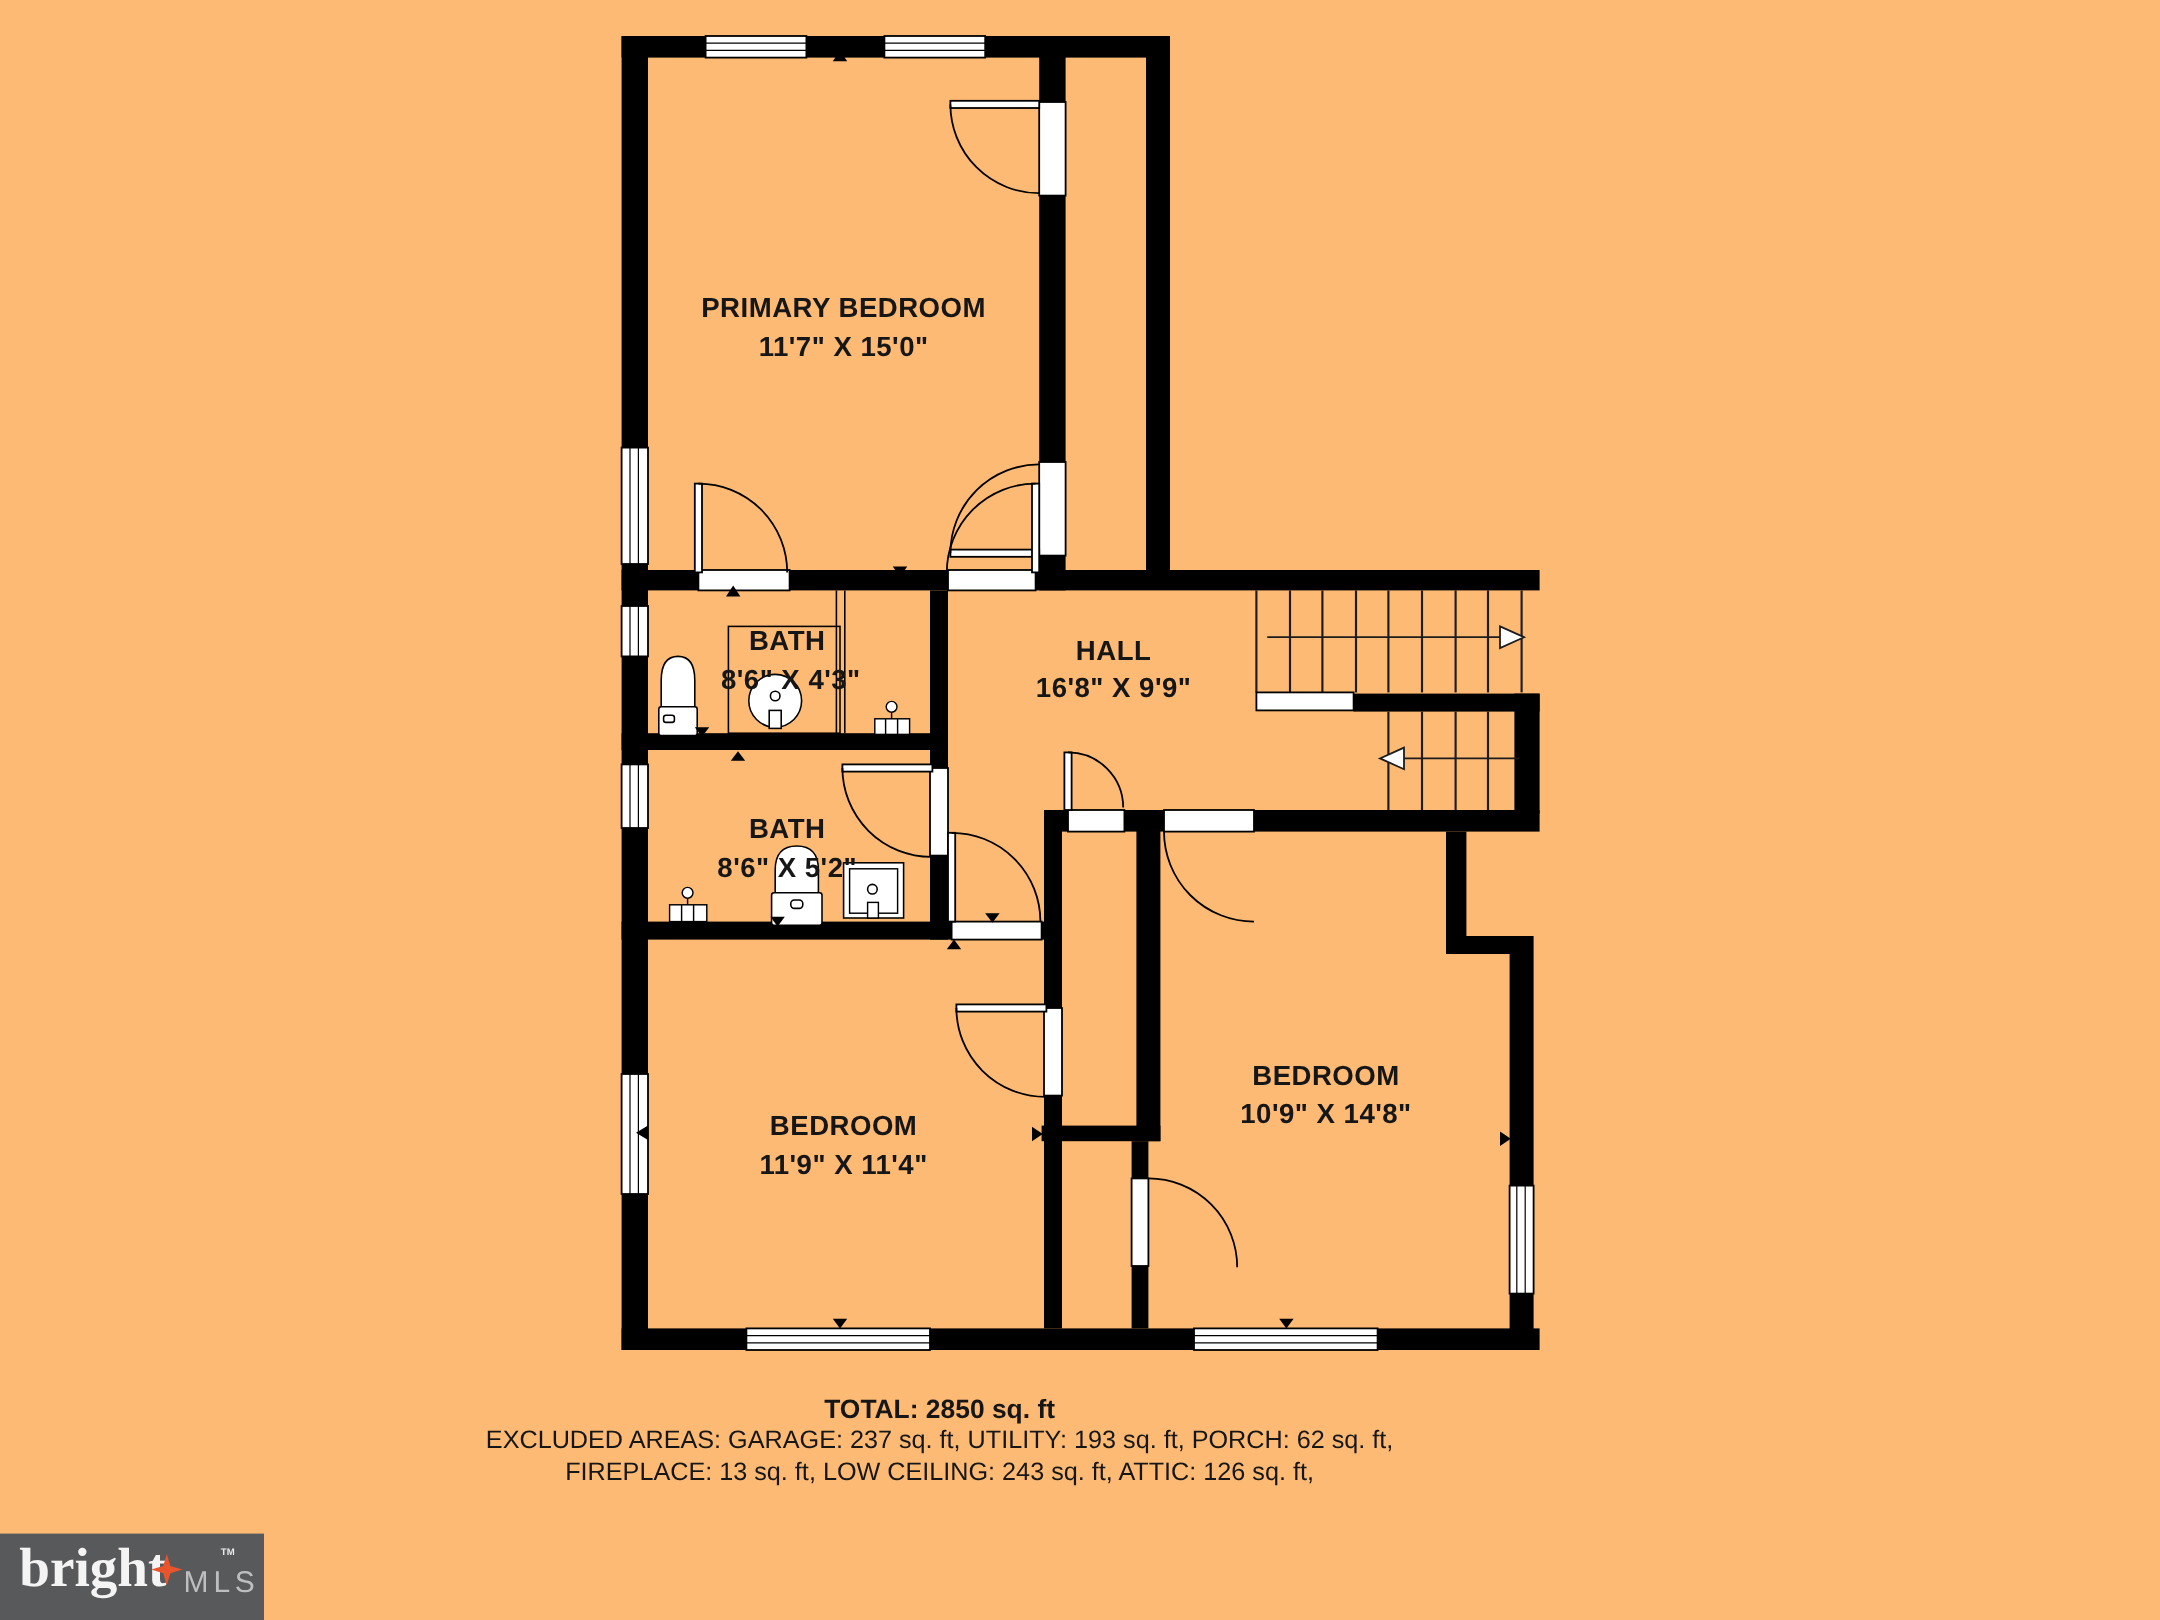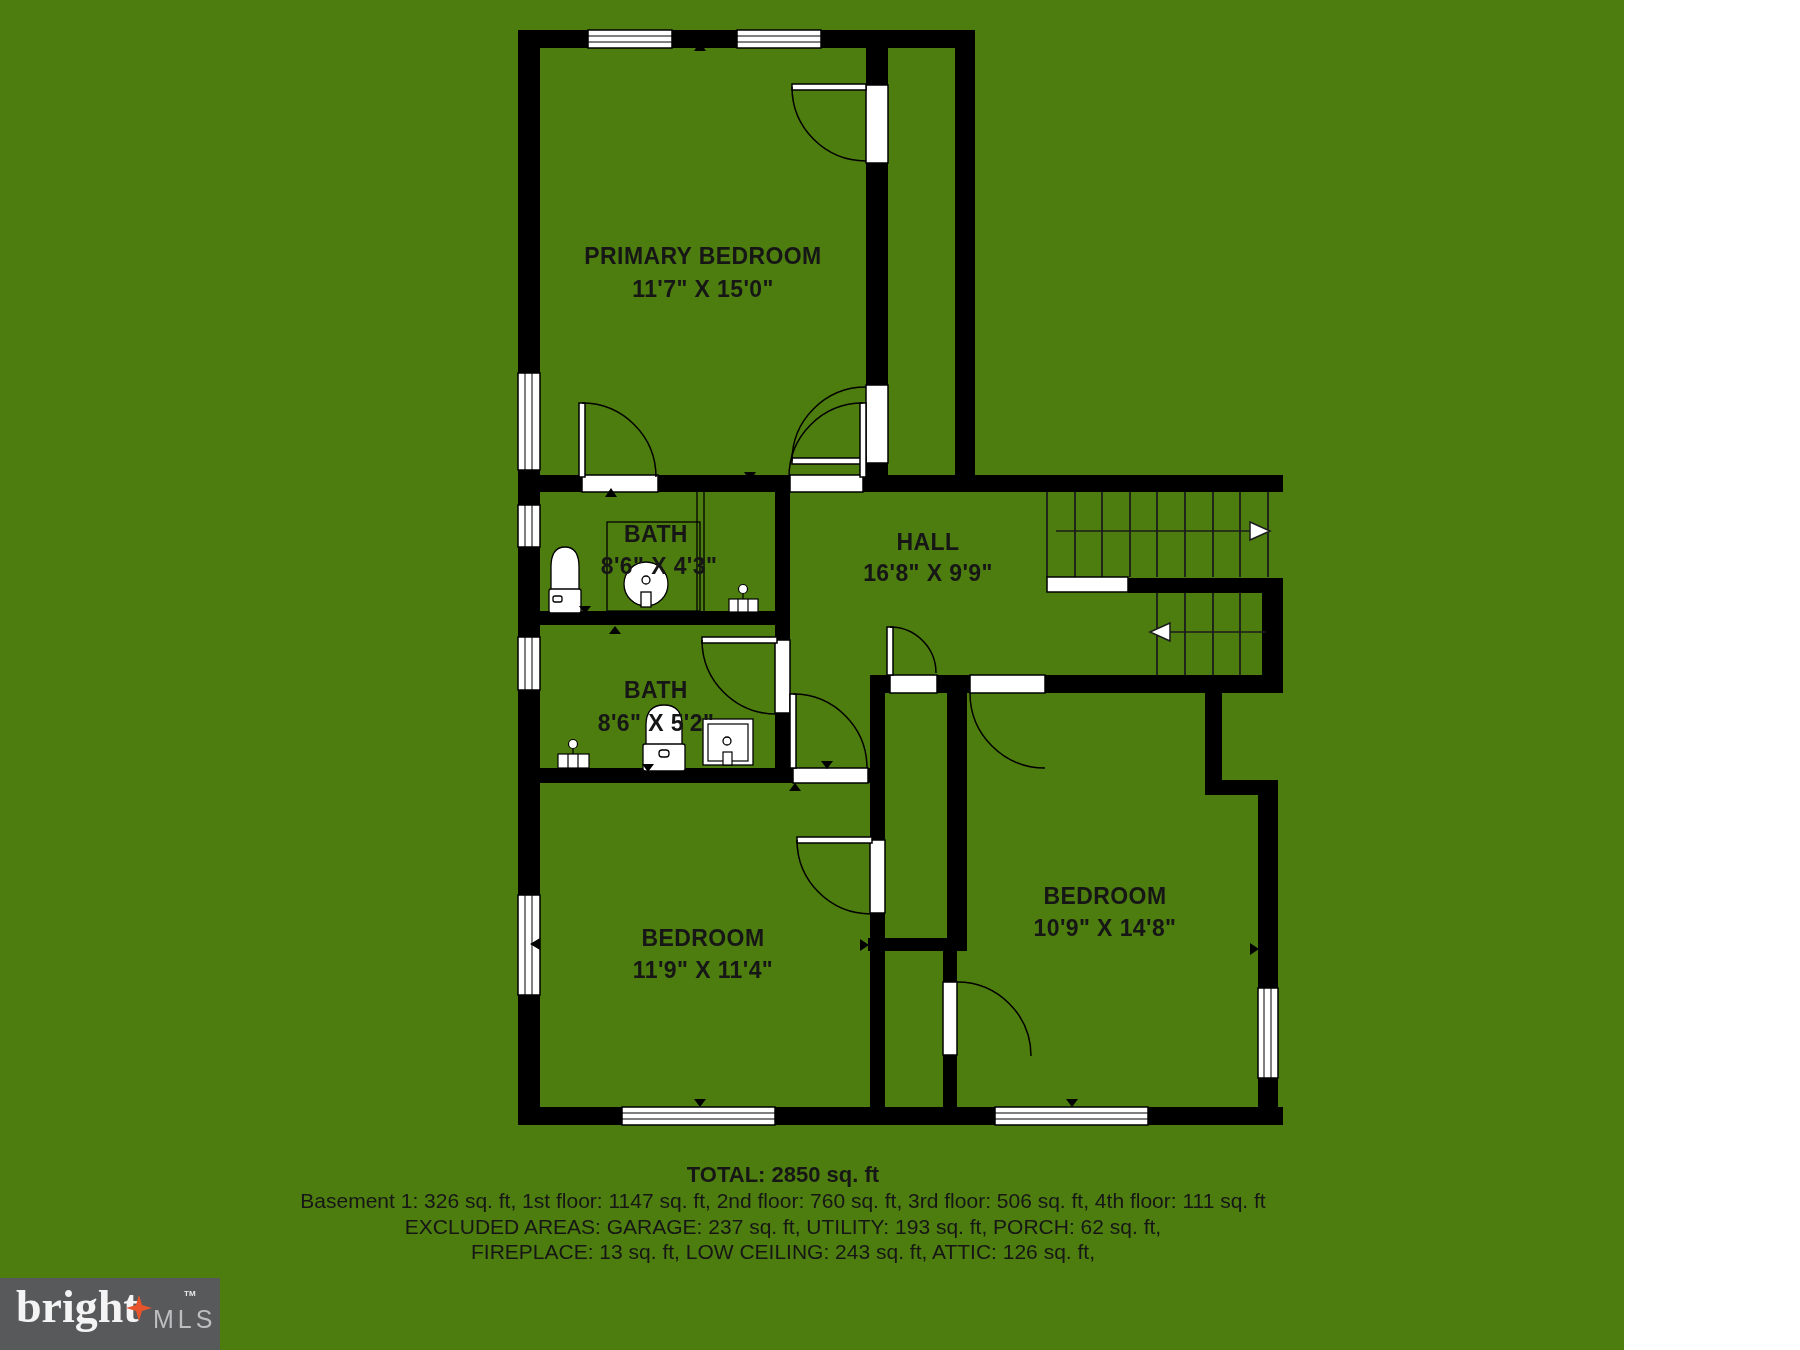--- a/index.html
+++ b/index.html
@@ -1,16 +1,16 @@
 <!DOCTYPE html>
 <html><head>
 <meta charset="utf-8">
 <style>
   html,body{margin:0;padding:0;background:#fff;}
-  .stage{position:relative;width:1624px;height:1350px;background:#4d7c0f;overflow:hidden;
+  .stage{position:relative;width:1800px;height:1350px;background:#fdba74;overflow:hidden;
          font-family:"Liberation Sans",sans-serif;color:#161616;}
   svg.plan{position:absolute;left:0;top:0;}
   svg.plan text{font-family:"Liberation Sans","DejaVu Sans",sans-serif;font-weight:bold;
                 fill:#161616;letter-spacing:.4px;}
   .room-name,.room-dims{font-size:23px;}
   .summary{position:absolute;left:0;top:1162px;width:1566px;text-align:center;}
   .summary .total{font-size:22px;font-weight:bold;line-height:26px;}
   .summary .line{font-size:21px;font-weight:normal;line-height:25.6px;}
   .summary .disclaimer{font-size:11.5px;font-weight:bold;letter-spacing:.3px;margin-top:14px;}
   .logo{position:absolute;left:0;top:1278px;width:220px;height:72px;background:#58595b;}
@@ -232,21 +232,20 @@
       <text class="room-dims" x="656" y="731">8'6" X 5'2"</text>
       <text class="room-name" x="703" y="946">BEDROOM</text>
       <text class="room-dims" x="703" y="978">11'9" X 11'4"</text>
       <text class="room-name" x="1105" y="904">BEDROOM</text>
       <text class="room-dims" x="1105" y="936">10'9" X 14'8"</text>
     </g>
   </svg>
 
   <div class="summary">
     <div class="total">TOTAL: 2850 sq. ft</div>
-    <div class="line">Basement 1: 326 sq. ft, 1st floor: 1147 sq. ft, 2nd floor: 760 sq. ft, 3rd floor: 506 sq. ft, 4th floor: 111 sq. ft</div>
     <div class="line">EXCLUDED AREAS: GARAGE: 237 sq. ft, UTILITY: 193 sq. ft, PORCH: 62 sq. ft,</div>
     <div class="line">FIREPLACE: 13 sq. ft, LOW CEILING: 243 sq. ft, ATTIC: 126 sq. ft,</div>
   </div>
 
   <div class="logo">
     <span class="brand">bright</span>
     <svg class="spark" width="34" height="34" viewBox="0 0 34 34">
       <polygon points="17,4 20,14 30,17 20,20 17,30 14,20 4,17 14,14" fill="#e8542c"></polygon>
     </svg>
     <span class="tm">TM</span>

